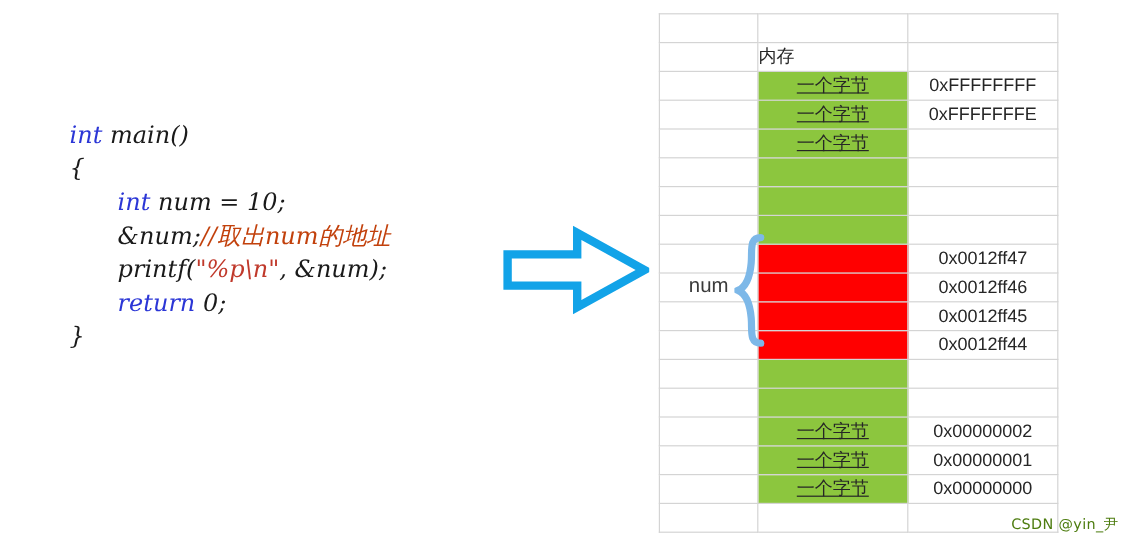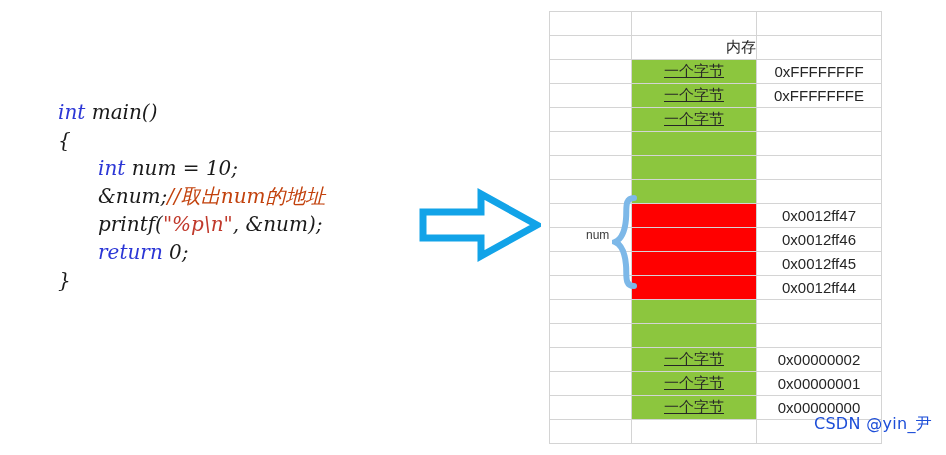--- a/index.html
+++ b/index.html
@@ -76,21 +76,21 @@
     text-decoration: underline;
   }
   .cell-addr {
     text-align: center;
     padding-left: 3px;
     font-size: 16px;
     color: #262626;
     font-family: "Liberation Sans", "DejaVu Sans", sans-serif;
   }
   .cell-head {
-    text-align: right;
+    text-align: left;
     font-size: 17px;
     color: #111111;
     font-family: "DejaVu Sans", "Liberation Sans", sans-serif;
   }
 
   
   td.fill-green {
     background: #8CC63E;
     border-left: 2px solid #111111;
     border-right: 2px solid #111111;
@@ -111,39 +111,39 @@
   #num-brace-group {
     position: absolute;
     left: 570px;
     top: 195px;
     width: 78px;
     height: 95px;
     pointer-events: none;
   }
   #num-brace-label {
     position: absolute;
-    left: 16px;
+    left: 4px;
     top: 33px;
-    font-size: 12px;
+    font-size: 17px;
     color: #3b3b3b;
     font-family: "Liberation Sans", "DejaVu Sans", sans-serif;
   }
   #num-brace-shape {
     position: absolute;
     left: 42px;
     top: 0px;
   }
 
   
   #watermark {
     position: absolute;
     right: 14px;
-    bottom: 20px;
-    font-size: 16px;
-    color: #1d4ed8;
+    bottom: 9px;
+    font-size: 12px;
+    color: #4d7c0f;
     font-family: "DejaVu Sans", "Liberation Sans", sans-serif;
     letter-spacing: 0.3px;
   }
 </style>
 </head>
 <body>
 
 <div id="code-block"><div class="code-line"><span class="kw">int</span><span class="plain"> main()</span></div><div class="code-line"><span class="plain">{</span></div><div class="code-line"><span class="indent">    </span><span class="kw">int</span><span class="plain"> num = 10;</span></div><div class="code-line"><span class="indent">    </span><span class="plain">&amp;num;</span><span class="comment">//取出num的地址</span></div><div class="code-line"><span class="indent">    </span><span class="plain">printf(</span><span class="str">"%p\n"</span><span class="plain">, &amp;num);</span></div><div class="code-line"><span class="indent">    </span><span class="kw">return</span><span class="plain"> 0;</span></div><div class="code-line"><span class="plain">}</span></div></div>
 
 <div id="arrow-shape">

